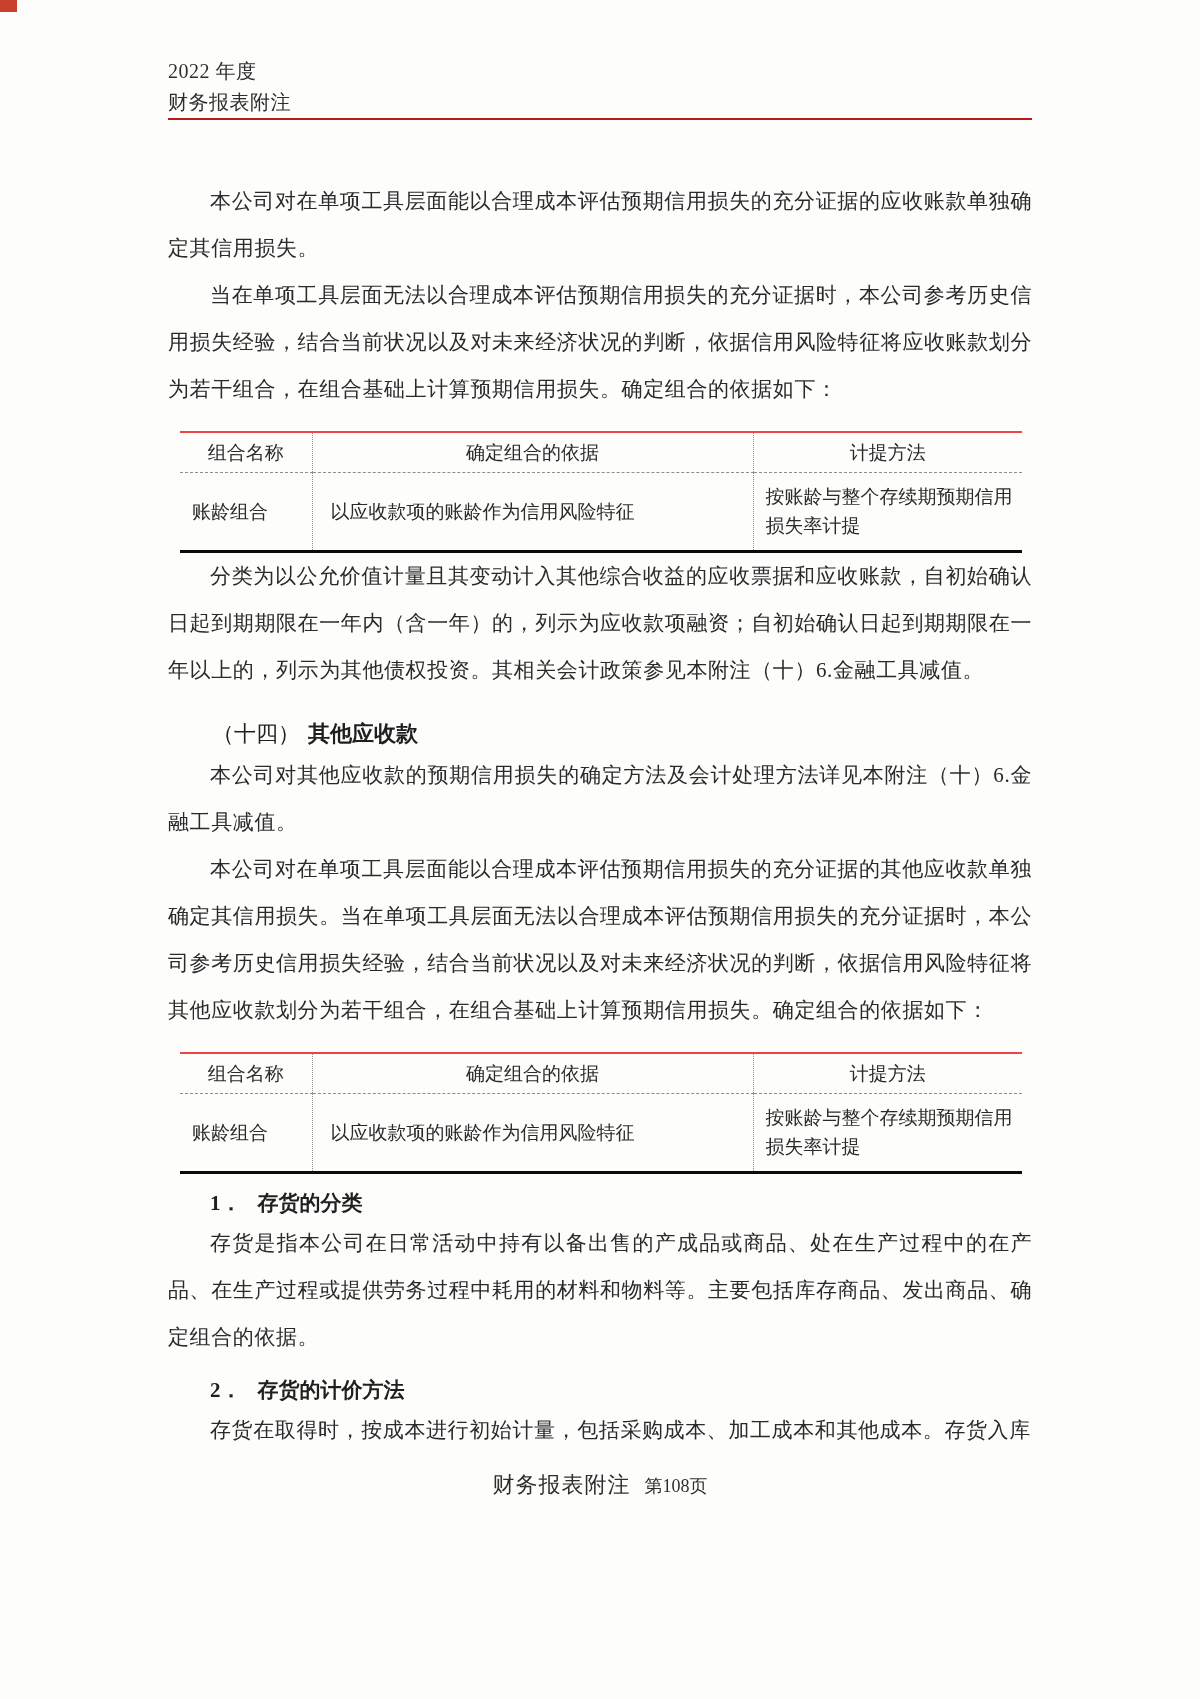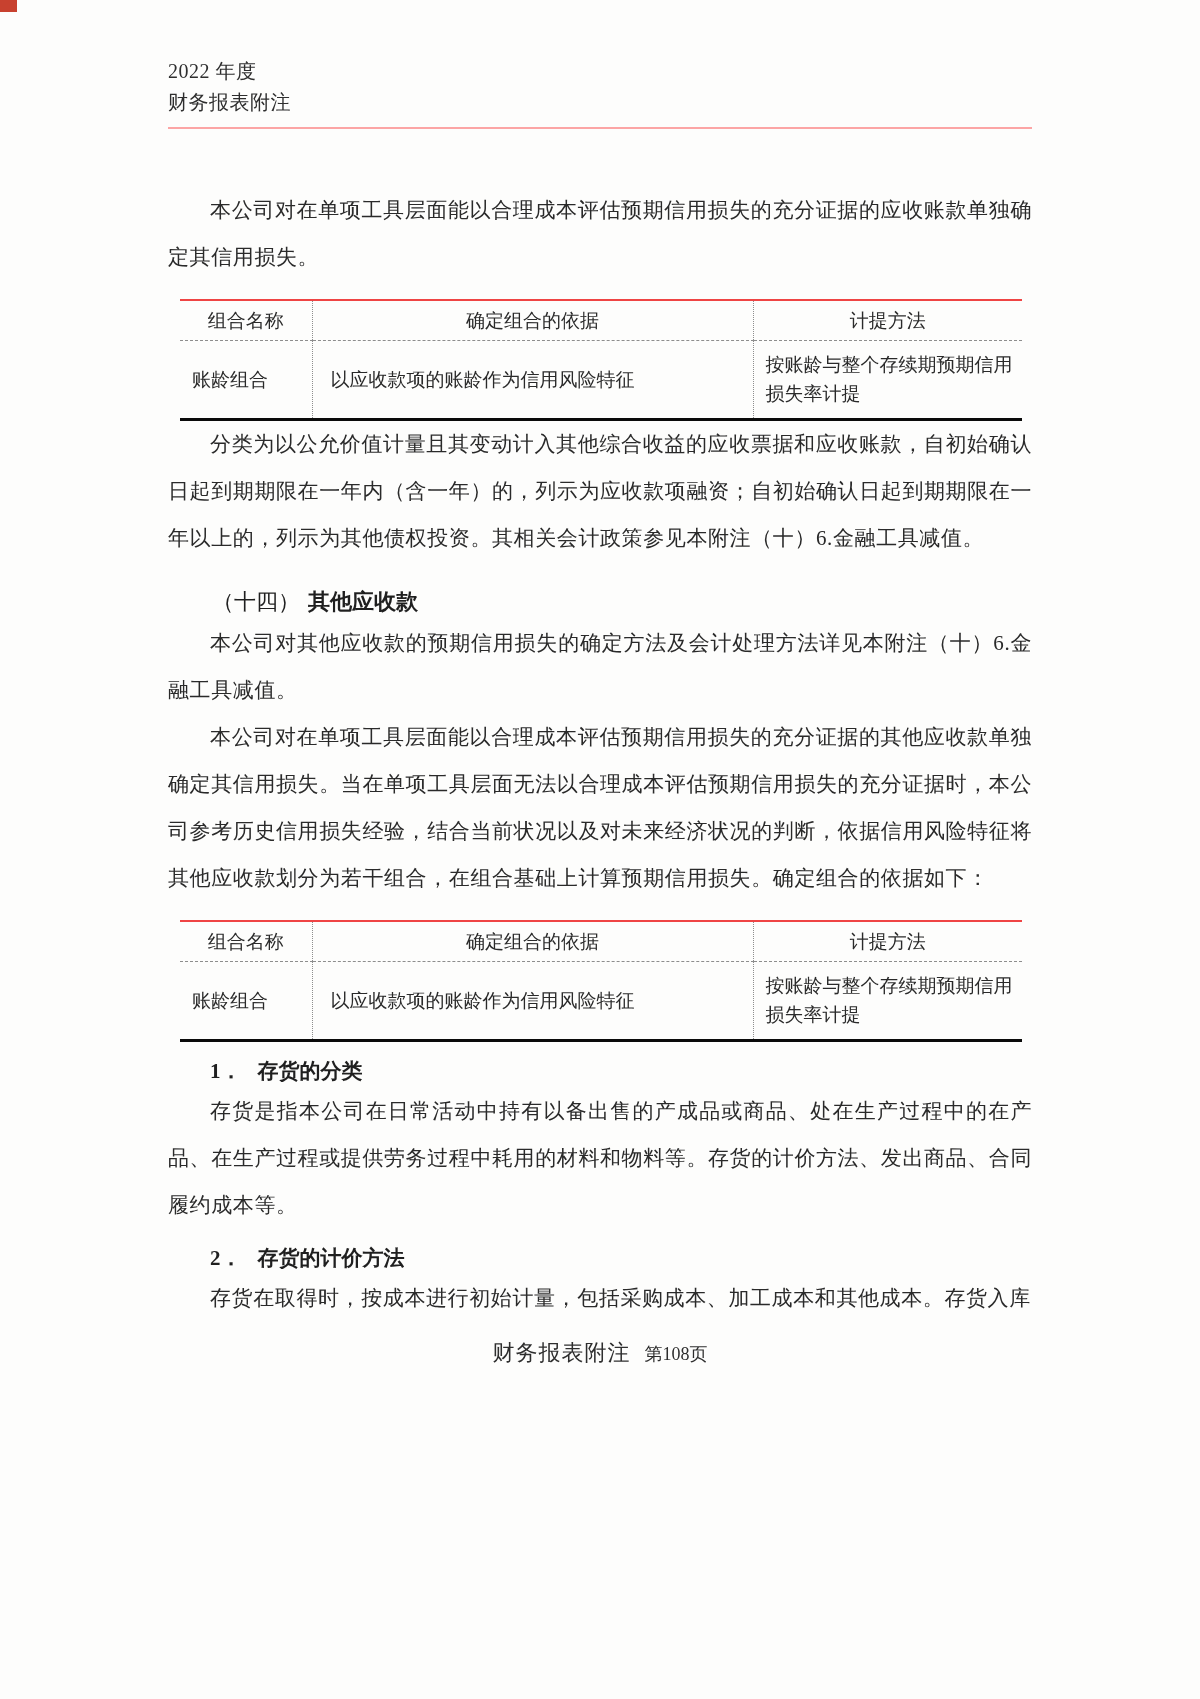--- a/index.html
+++ b/index.html
@@ -17,22 +17,22 @@
     position: absolute;
     left: 0; top: 0;
     width: 17px; height: 12px;
   }
   .content {
     margin: 0 168px;
     width: 864px;
   }
   .doc-header {
     padding-top: 56px;
-    padding-bottom: 9px;
-    border-bottom: 2px solid #fca5a5;
+    padding-bottom: 0;
+    border-bottom: 2px solid #b91c1c;
   }
   .doc-header .hline {
     font-size: 20px;
     line-height: 31px;
     color: #2e2e2e;
     letter-spacing: 0.5px;
   }
   .body-text { margin-top: 58px; }
   p.para {
     margin: 0;
@@ -110,20 +110,21 @@
 <div class="content">
 
   <div class="doc-header">
     <div class="hline">2022 年度</div>
     <div class="hline">财务报表附注</div>
   </div>
 
   <div class="body-text">
 
     <p class="para">本公司对在单项工具层面能以合理成本评估预期信用损失的充分证据的应收账款单独确定其信用损失。</p>
+    <p class="para">当在单项工具层面无法以合理成本评估预期信用损失的充分证据时，本公司参考历史信用损失经验，结合当前状况以及对未来经济状况的判断，依据信用风险特征将应收账款划分为若干组合，在组合基础上计算预期信用损失。确定组合的依据如下：</p>
 
     <table class="combo-table">
       <colgroup>
           <col class="c1">
           <col class="c2">
           <col class="c3">
         </colgroup>
       <thead>
         <tr>
           <th>组合名称</th>
@@ -167,21 +168,21 @@
           <td class="c2cell">以应收款项的账龄作为信用风险特征</td>
           <td>按账龄与整个存续期预期信用损失率计提</td>
         </tr>
       </tbody>
     </table>
 
 
     <div class="sub-heading">
       <span>1．</span><span class="sub-title">存货的分类</span>
     </div>
-    <p class="para">存货是指本公司在日常活动中持有以备出售的产成品或商品、处在生产过程中的在产品、在生产过程或提供劳务过程中耗用的材料和物料等。存货的计价方法、发出商品、合同履约成本等。</p>
+    <p class="para">存货是指本公司在日常活动中持有以备出售的产成品或商品、处在生产过程中的在产品、在生产过程或提供劳务过程中耗用的材料和物料等。主要包括库存商品、发出商品、确定组合的依据。</p>
 
     <div class="sub-heading">
       <span>2．</span><span class="sub-title">存货的计价方法</span>
     </div>
     <p class="para">存货在取得时，按成本进行初始计量，包括采购成本、加工成本和其他成本。存货入库</p>
 
     <div class="doc-footer">
       <span class="f-title">财务报表附注</span><span class="f-page">第108页</span>
     </div>
 

